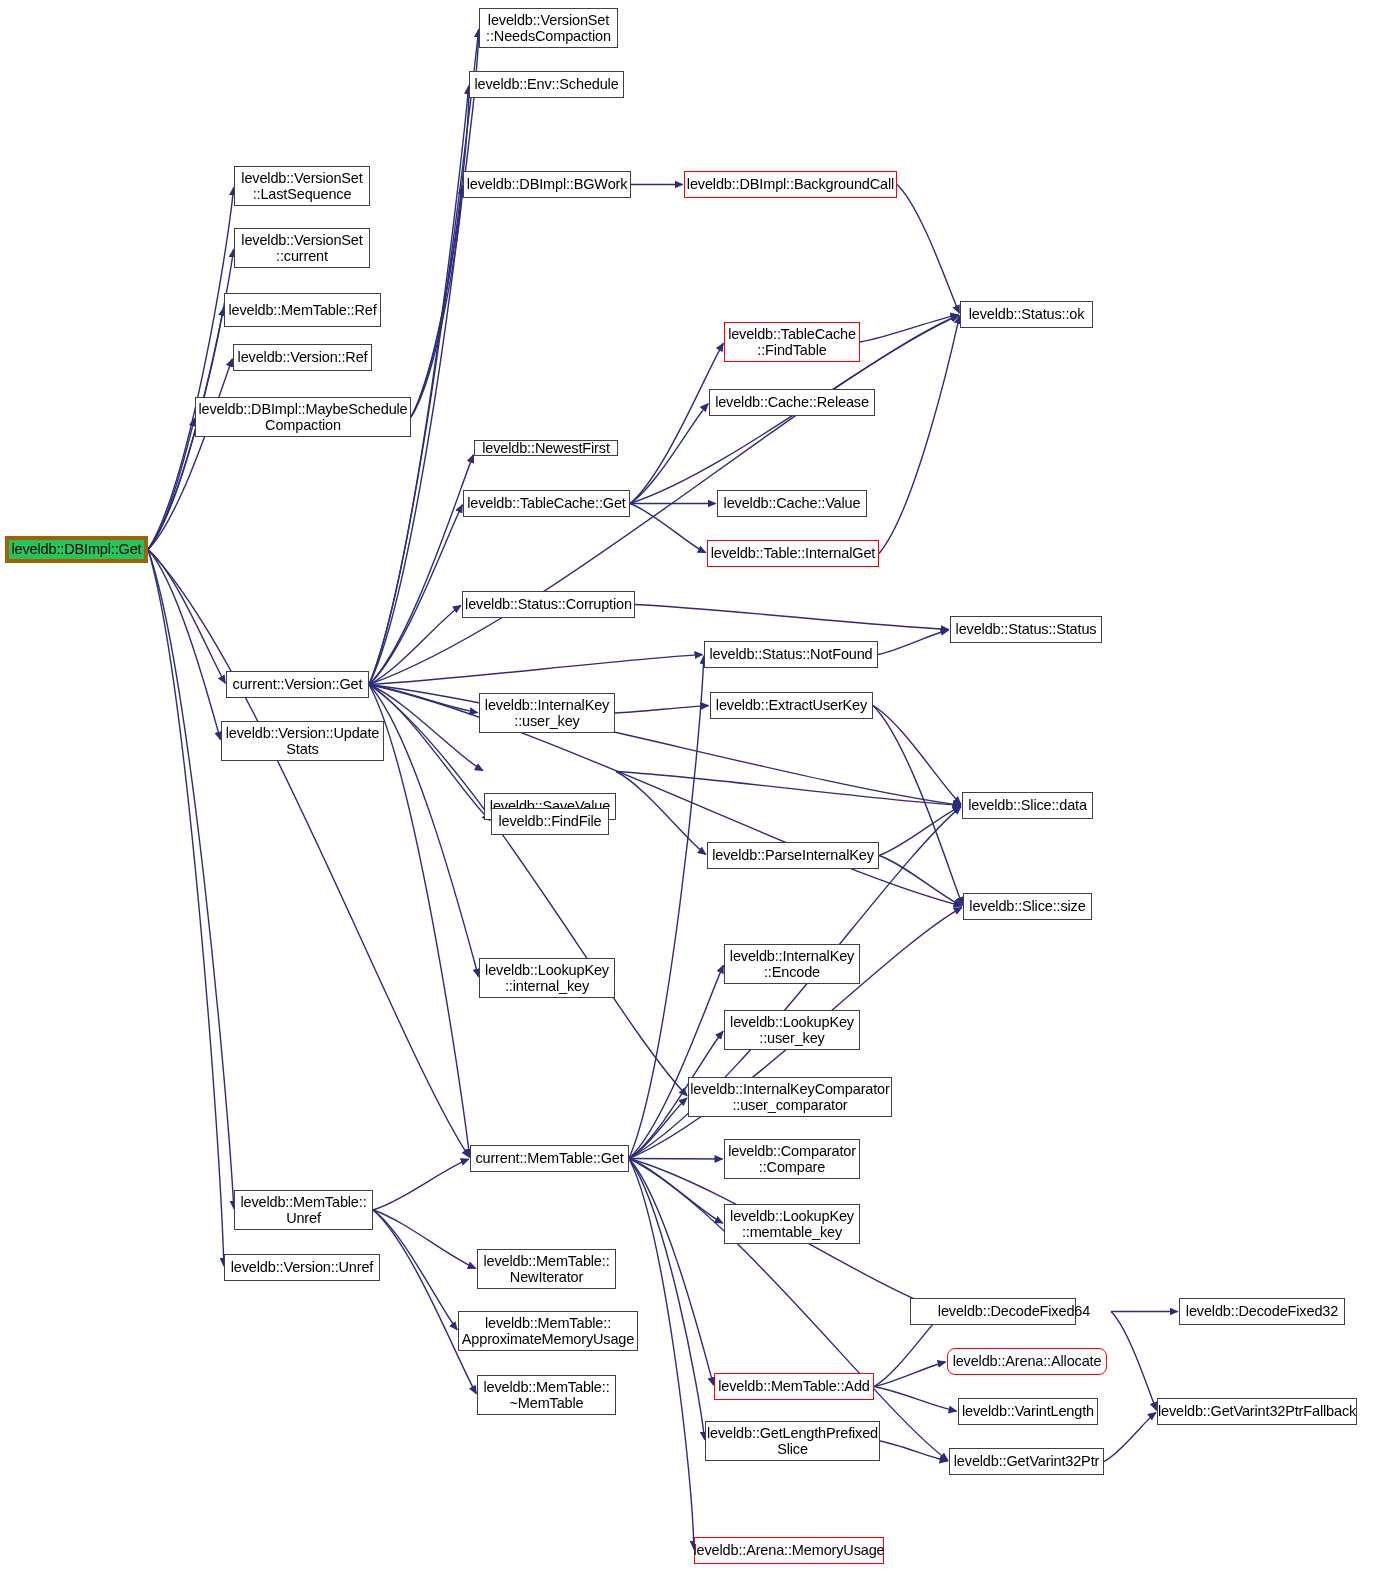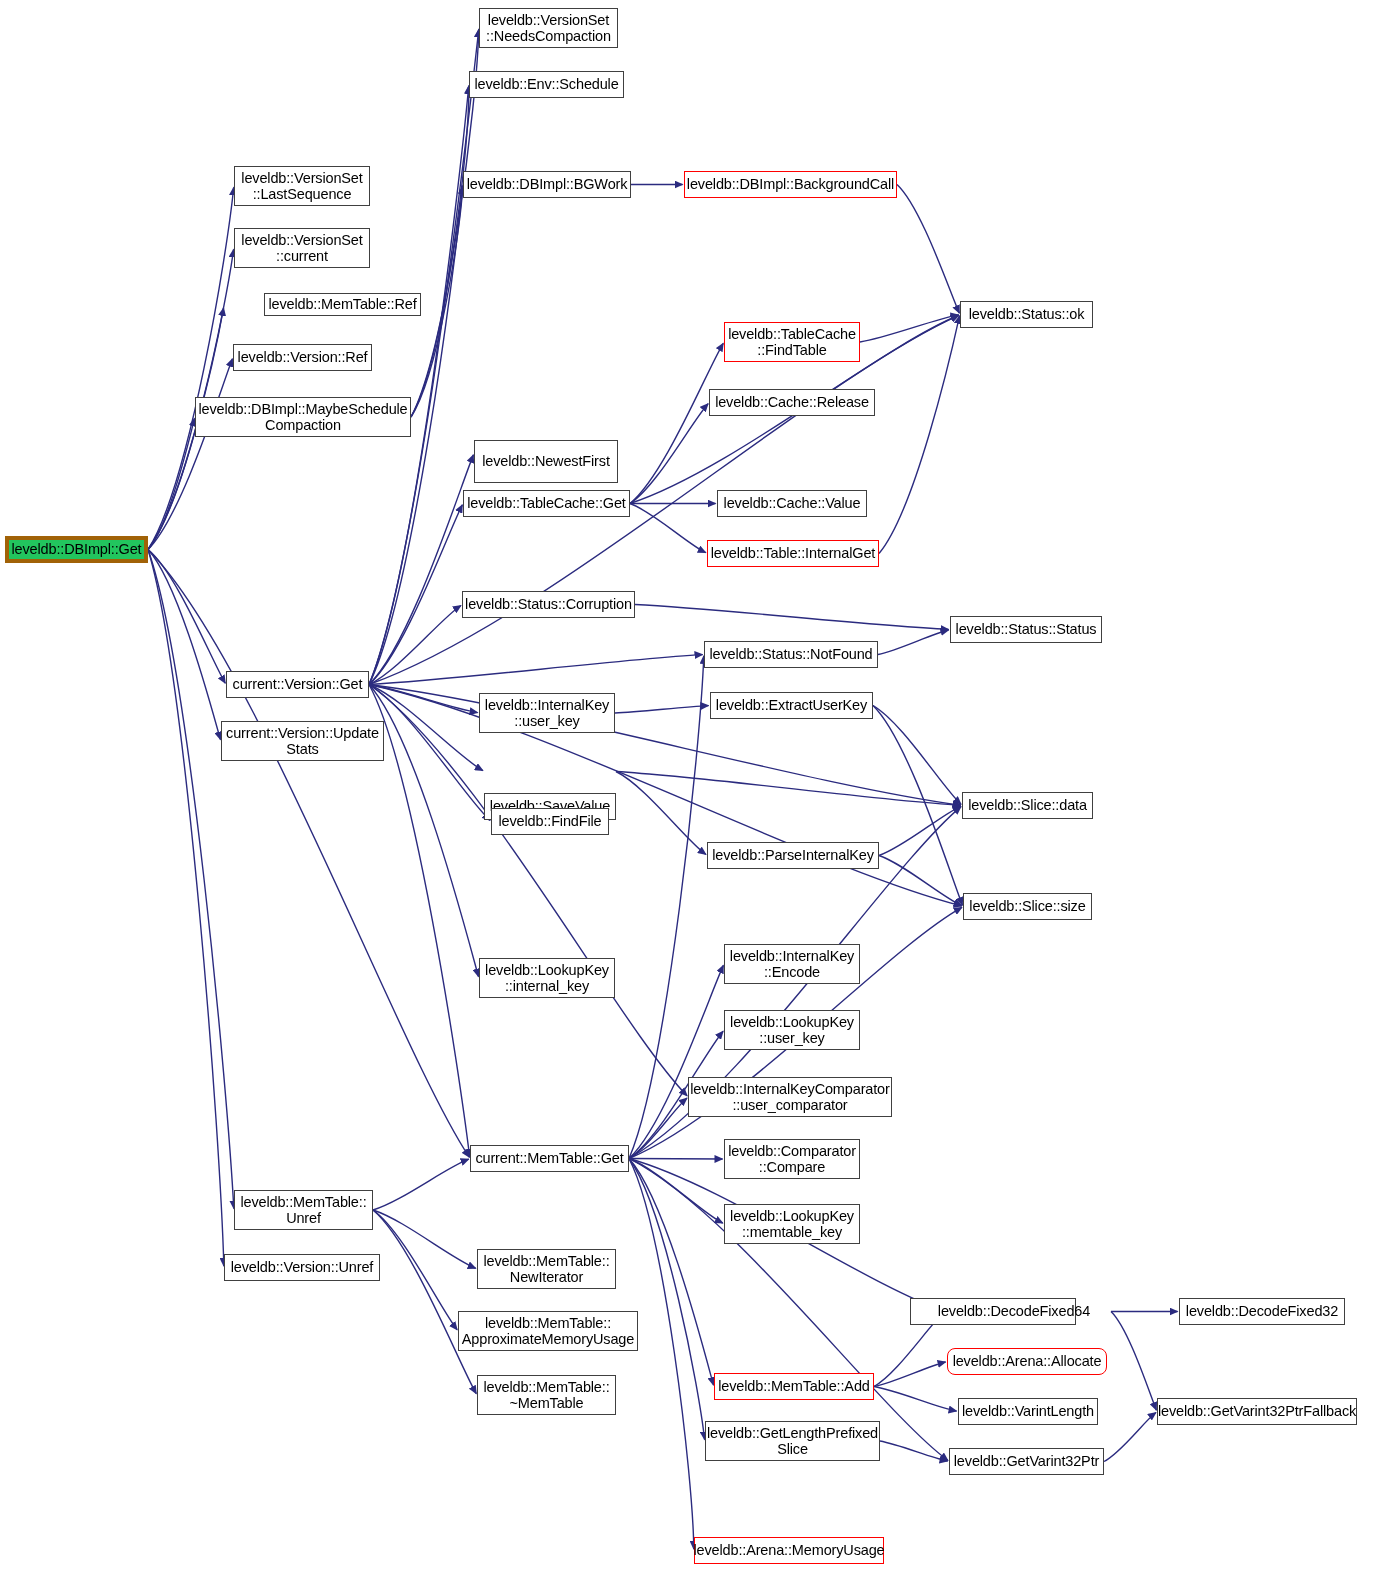--- a/index.html
+++ b/index.html
@@ -131,45 +131,45 @@
         <path d="M880,1441 C899.6835867897234,1444.512740584909 930.0865401448241,1457.560062757428 947.5621185668904,1461.072803342337" marker-end="url(#arrow)"></path>
         <path d="M1104,1461.5 C1120.968336933121,1452.9301328620602 1144.3273462176771,1421.0991977782835 1155.9089095212357,1412.5293306403437" marker-end="url(#arrow)"></path>
       </g>
   </svg>
   <div id="nodes">
       <div class="node current" style="left: 5px; top: 536px; width: 143px; height: 27px;">leveldb::DBImpl::Get</div>
       <div class="node" style="left: 234px; top: 166px; width: 136px; height: 40px;">leveldb::VersionSet
 ::LastSequence</div>
       <div class="node" style="left: 234px; top: 228px; width: 136px; height: 40px;">leveldb::VersionSet
 ::current</div>
-      <div class="node" style="left: 224px; top: 293px; width: 157px; height: 23px; margin-left: 40px;">leveldb::MemTable::Ref</div>
+      <div class="node" style="left: 224px; top: 293px; width: 157px; height: 34px;">leveldb::MemTable::Ref</div>
       <div class="node" style="left: 233px; top: 344px; width: 139px; height: 27px;">leveldb::Version::Ref</div>
       <div class="node" style="left: 195px; top: 397px; width: 216px; height: 40px;">leveldb::DBImpl::MaybeSchedule
 Compaction</div>
       <div class="node" style="left: 479px; top: 8px; width: 139px; height: 40px;">leveldb::VersionSet
 ::NeedsCompaction</div>
       <div class="node" style="left: 469px; top: 71px; width: 155px; height: 27px;">leveldb::Env::Schedule</div>
       <div class="node" style="left: 463px; top: 171px; width: 168px; height: 27px;">leveldb::DBImpl::BGWork</div>
       <div class="node red" style="left: 684px; top: 171px; width: 213px; height: 27px;">leveldb::DBImpl::BackgroundCall</div>
       <div class="node" style="left: 960px; top: 301px; width: 133px; height: 27px;">leveldb::Status::ok</div>
       <div class="node red" style="left: 724px; top: 322px; width: 136px; height: 40px;">leveldb::TableCache
 ::FindTable</div>
       <div class="node" style="left: 709px; top: 389px; width: 166px; height: 27px;">leveldb::Cache::Release</div>
-      <div class="node" style="left: 474px; top: 440px; width: 144px; height: 43px;">leveldb::NewestFirst</div>
+      <div class="node" style="left: 474px; top: 440px; width: 144px; height: 16px;">leveldb::NewestFirst</div>
       <div class="node" style="left: 463px; top: 490px; width: 167px; height: 27px;">leveldb::TableCache::Get</div>
       <div class="node" style="left: 717px; top: 490px; width: 150px; height: 27px;">leveldb::Cache::Value</div>
       <div class="node red" style="left: 707px; top: 540px; width: 172px; height: 27px;">leveldb::Table::InternalGet</div>
       <div class="node" style="left: 462px; top: 591px; width: 173px; height: 27px;">leveldb::Status::Corruption</div>
       <div class="node" style="left: 950px; top: 616px; width: 152px; height: 27px;">leveldb::Status::Status</div>
       <div class="node" style="left: 704px; top: 641px; width: 174px; height: 27px;">leveldb::Status::NotFound</div>
       <div class="node" style="left: 226px; top: 671px; width: 143px; height: 27px;">current::Version::Get</div>
       <div class="node" style="left: 710px; top: 692px; width: 163px; height: 27px;">leveldb::ExtractUserKey</div>
       <div class="node" style="left: 479px; top: 693px; width: 136px; height: 40px;">leveldb::InternalKey
 ::user_key</div>
-      <div class="node" style="left: 221px; top: 721px; width: 163px; height: 40px;">current::Version::Update
+      <div class="node" style="left: 221px; top: 721px; width: 163px; height: 40px;">leveldb::Version::Update
 Stats</div>
       <div class="node" style="left: 484px; top: 758px; width: 132px; height: 27px; margin-top: 35px;">leveldb::SaveValue</div>
       <div class="node" style="left: 962px; top: 792px; width: 131px; height: 27px;">leveldb::Slice::data</div>
       <div class="node" style="left: 491px; top: 808px; width: 118px; height: 27px;">leveldb::FindFile</div>
       <div class="node" style="left: 707px; top: 842px; width: 172px; height: 27px;">leveldb::ParseInternalKey</div>
       <div class="node" style="left: 963px; top: 893px; width: 129px; height: 27px;">leveldb::Slice::size</div>
       <div class="node" style="left: 724px; top: 944px; width: 136px; height: 40px;">leveldb::InternalKey
 ::Encode</div>
       <div class="node" style="left: 479px; top: 958px; width: 136px; height: 40px;">leveldb::LookupKey
 ::internal_key</div>

